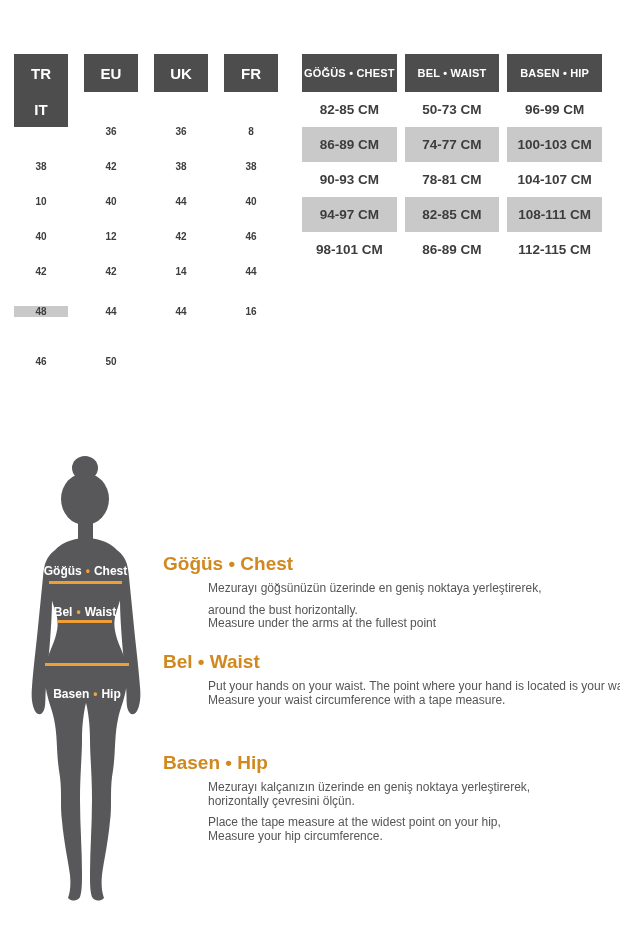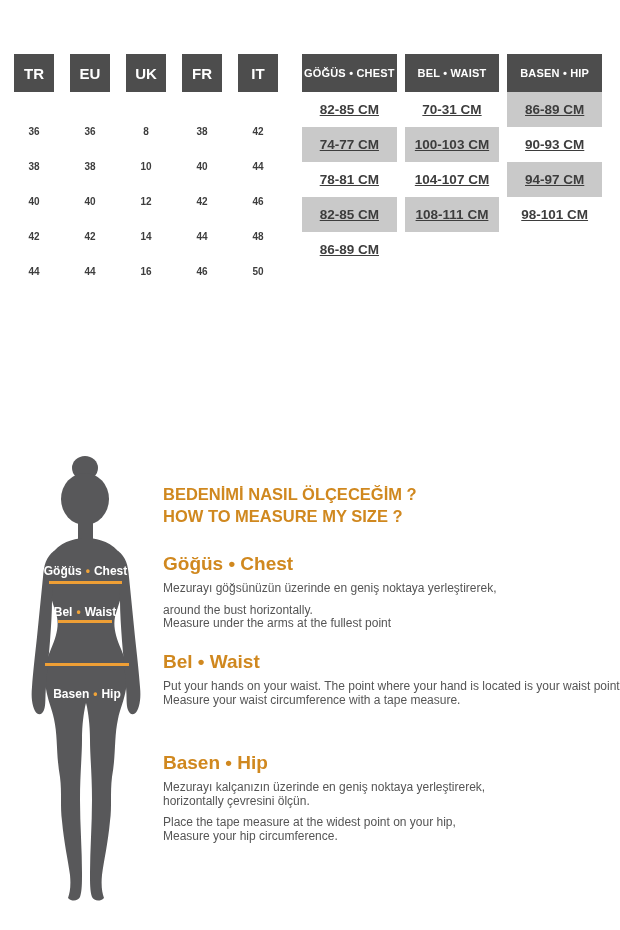--- a/index.html
+++ b/index.html
@@ -5,61 +5,61 @@
   * { margin:0; padding:0; box-sizing:border-box; }
   body { background:#ffffff; }
   .page {
     position:relative; width:620px; height:930px; background:#ffffff;
     font-family:"Liberation Sans", sans-serif; overflow:hidden;
   }
 
   
   .grid-left {
     position:absolute; left:14px; top:54px; width:264px;
-    display:grid; grid-template-columns:repeat(5,1fr);
+    display:grid; grid-template-columns:repeat(4,1fr);
     grid-template-rows:38px repeat(5,35px); column-gap:16px;
   }
   .grid-right {
     position:absolute; left:302px; top:54px; width:300px;
     display:grid; grid-template-columns:repeat(3,1fr);
     grid-template-rows:38px repeat(5,35px); column-gap:8px;
   }
   .th {
     background:#4d4d4d; color:#ffffff; font-weight:bold;
     display:flex; align-items:center; justify-content:center;
   }
   .grid-left .th { font-size:15px; }
   .grid-right .th { font-size:11px; letter-spacing:0.2px; white-space:nowrap; }
   .td {
     display:flex; align-items:center; justify-content:center;
     font-weight:bold; color:#3d3d3d;
   }
   .grid-left .td { font-size:10px;margin-top:39px; }
-  .grid-right .td { font-size:13.5px; white-space:nowrap;text-decoration:underline; }
+  .grid-right .td { font-size:13.5px; white-space:nowrap; }
   .td.shaded { background:#c9c9c9; }
 
   
   .figure { position:absolute; left:20px; top:455px; width:140px; height:450px; }
   .figure svg { position:absolute; left:0; top:0; }
   .fig-label {
     position:absolute; display:flex; justify-content:center; align-items:center;
     gap:4px; color:#ffffff; font-weight:bold; font-size:12px; white-space:nowrap;
   }
   .fig-dot { color:#f0a338; font-size:12px; }
   .fig-line { position:absolute; height:3px; background:#ef9f35; }
 
   
   .guide-title {
     position:absolute; left:163px; top:483px;
     color:#d0881f; font-weight:bold; font-size:16.5px; line-height:22px;
     white-space:nowrap;
   }
   .sec { position:absolute; left:163px; width:455px; }
   .sec-heading { color:#d0881f; font-weight:bold; font-size:19px; line-height:21px; }
-  .sec-body { margin-top:8px; font-size:12px; line-height:13.5px; color:#555555; }
+  .sec-body { margin-top:8px; font-size:12px; line-height:13.5px; color:#555555;margin-left:45px; }
   .sec-body .bline { white-space:nowrap; }
   .sec1 { top:553px; }
   .sec2 { top:651px; }
   .sec3 { top:752px; }
 </style>
 </head>
 <body>
 
 <div class="page">
 
@@ -100,36 +100,38 @@
     <div class="td">46</div>
     <div class="td">50</div>
   </div>
 
   <div class="grid-right">
     <div class="th">GÖĞÜS • CHEST</div>
     <div class="th">BEL • WAIST</div>
     <div class="th">BASEN • HIP</div>
 
     <div class="td">82-85 CM</div>
-    <div class="td">70-31 CM</div>
+    <div class="td">50-73 CM</div>
+    <div class="td">96-99 CM</div>
 
     <div class="td shaded">86-89 CM</div>
     <div class="td shaded">74-77 CM</div>
     <div class="td shaded">100-103 CM</div>
 
     <div class="td">90-93 CM</div>
     <div class="td">78-81 CM</div>
     <div class="td">104-107 CM</div>
 
     <div class="td shaded">94-97 CM</div>
     <div class="td shaded">82-85 CM</div>
     <div class="td shaded">108-111 CM</div>
 
     <div class="td">98-101 CM</div>
     <div class="td">86-89 CM</div>
+    <div class="td">112-115 CM</div>
   </div>
 
   <div class="figure">
     <svg width="140" height="450" viewBox="0 0 140 450">
       <g fill="#58585a">
         <ellipse cx="65" cy="13" rx="13" ry="12"></ellipse>
         <ellipse cx="65" cy="44" rx="24" ry="26"></ellipse>
         <rect x="58" y="60" width="15" height="30"></rect>
         <path d="M 34,96
                  C 44,85 58,83 66,83
@@ -203,24 +205,20 @@
     <div class="fig-line" style="left:38px; width:54px; top:165px;"></div>
 
     <div class="fig-label" style="left:25px; width:84px; top:193px;margin-top:39px;">
       <span>Basen</span>
         <span class="fig-dot">•</span>
         <span>Hip</span>
     </div>
     <div class="fig-line" style="left:25px; width:84px; top:208px;"></div>
   </div>
 
-  <div class="guide-title">
-    <div>BEDENİMİ NASIL ÖLÇECEĞİM ?</div>
-    <div>HOW TO MEASURE MY SIZE ?</div>
-  </div>
 
   <div class="sec sec1">
     <div class="sec-heading">Göğüs • Chest</div>
     <div class="sec-body">
       <div class="bline">Mezurayı göğsünüzün üzerinde en geniş noktaya yerleştirerek,</div>
     </div>
     <div class="sec-body">
       <div class="bline">around the bust horizontally.</div>
       <div class="bline">Measure under the arms at the fullest point</div>
     </div>

